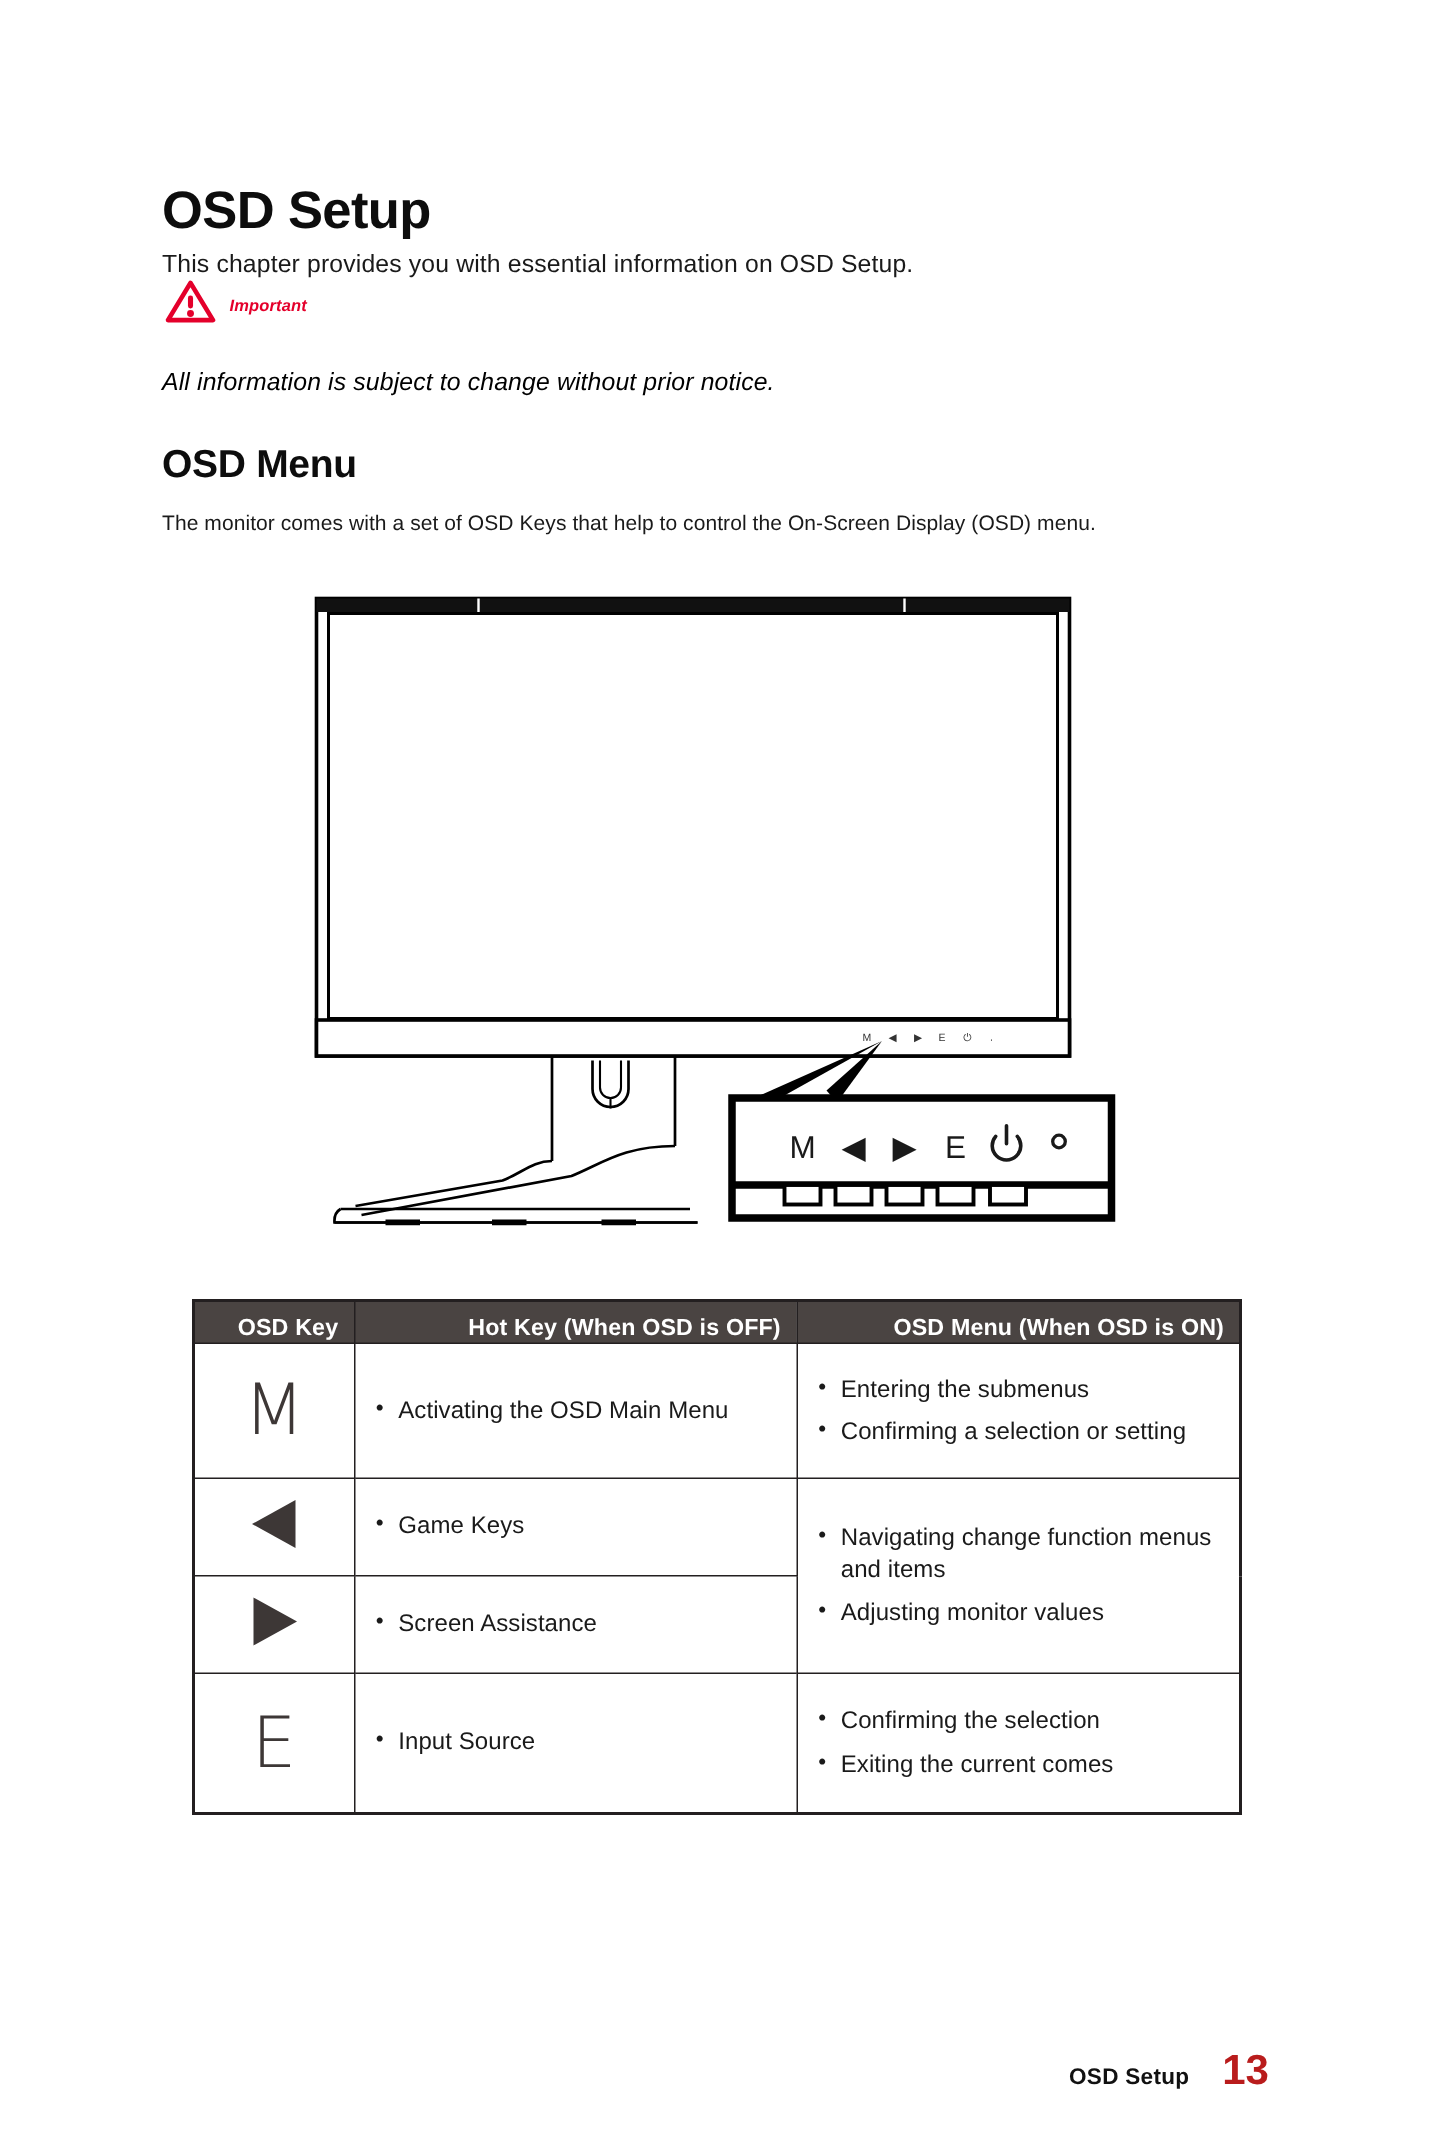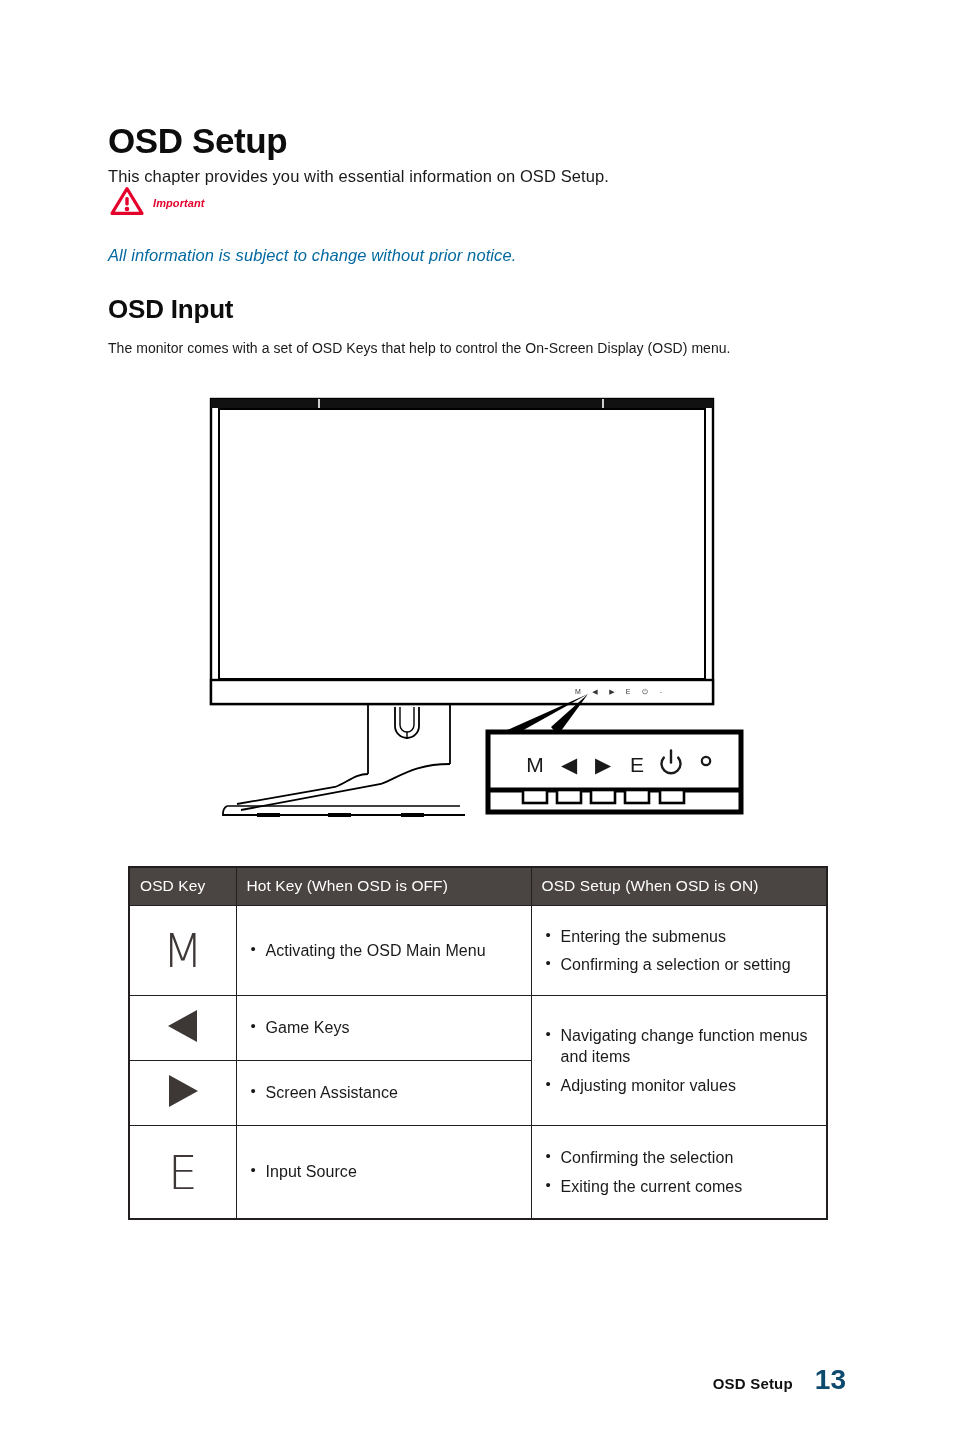--- a/index.html
+++ b/index.html
@@ -56,21 +56,21 @@
     font-style: italic;
     color: #e4002b;
     letter-spacing: 0.1px;
   }
   .note {
     position: absolute;
     left: 108px;
     top: 229px;
     font-size: 16.5px;
     font-style: italic;
-    color: #0369a1;
+    color: #000000;
     letter-spacing: 0.1px;
   }
   .h2 {
     position: absolute;
     left: 108px;
     top: 272px;
     font-size: 26px;
     font-weight: bold;
     color: #0d0d0d;
     letter-spacing: -0.2px;
@@ -108,23 +108,23 @@
   }
   .osd-table th, .osd-table td {
     border: 1.6px solid #231f20;
     vertical-align: middle;
     padding: 0;
   }
   .osd-table thead th {
     background: #4a4442;
     color: #ffffff;
     font-size: 15.5px;
-    font-weight: normal;
-    text-align: left;
-    padding: 9px 10px 10px 10px;
+    font-weight: bold;
+    text-align: right;
+    padding: 9px 10px 0 10px;
     letter-spacing: 0.1px;
     border-color: #231f20;
   }
   .col-key   { width: 107px; }
   .col-hot   { width: 295px; }
   .col-setup { width: 296px; }
 
   .key-cell {
     text-align: center;
     color: #3d3736;
@@ -176,21 +176,21 @@
   }
   .footer-label {
     font-size: 15px;
     font-weight: bold;
     color: #111;
     letter-spacing: 0.2px;
   }
   .footer-page {
     font-size: 28px;
     font-weight: bold;
-    color: #0c4a6e;
+    color: #b91c1c;
   }
 </style>
 </head>
 <body>
 
 <div class="page">
 
   <h1 class="h1">OSD Setup</h1>
 
   <p class="intro">This chapter provides you with essential information on OSD Setup.</p>
@@ -201,21 +201,21 @@
         <path d="M17 2.6 L32 27.4 L2 27.4 Z" fill="none" stroke="#e4002b" stroke-width="3.1" stroke-linejoin="round"></path>
         <rect x="15.3" y="11" width="3.4" height="8.6" rx="1.6" fill="#e4002b"></rect>
         <circle cx="17" cy="23" r="2.3" fill="#e4002b"></circle>
       </svg>
     </span>
     <span class="important-label">Important</span>
   </div>
 
   <p class="note">All information is subject to change without prior notice.</p>
 
-  <h2 class="h2">OSD Input</h2>
+  <h2 class="h2">OSD Menu</h2>
 
   <p class="body-para">The monitor comes with a set of OSD Keys that help to control the On-Screen Display (OSD) menu.</p>
 
   <div class="figure">
     <svg width="548" height="425" viewBox="0 0 548 425" aria-hidden="true">
       <g fill="none" stroke="#000" stroke-width="2">
 
         <rect x="6" y="7" width="502" height="305" fill="#ffffff" stroke="#000" stroke-width="2.4"></rect>
 
         <rect x="6" y="7" width="502" height="9" fill="#111" stroke="none"></rect>
@@ -286,21 +286,21 @@
   <table class="osd-table">
     <colgroup>
       <col class="col-key">
         <col class="col-hot">
         <col class="col-setup">
     </colgroup>
     <thead>
       <tr>
         <th>OSD Key</th>
         <th>Hot Key (When OSD is OFF)</th>
-        <th>OSD Setup (When OSD is ON)</th>
+        <th>OSD Menu (When OSD is ON)</th>
       </tr>
     </thead>
     <tbody>
       <tr>
         <td class="key-cell row-m">
           <span class="key-glyph-letter">M</span>
         </td>
         <td>
           <ul class="cell-list">
             <li>Activating the OSD Main Menu</li>

